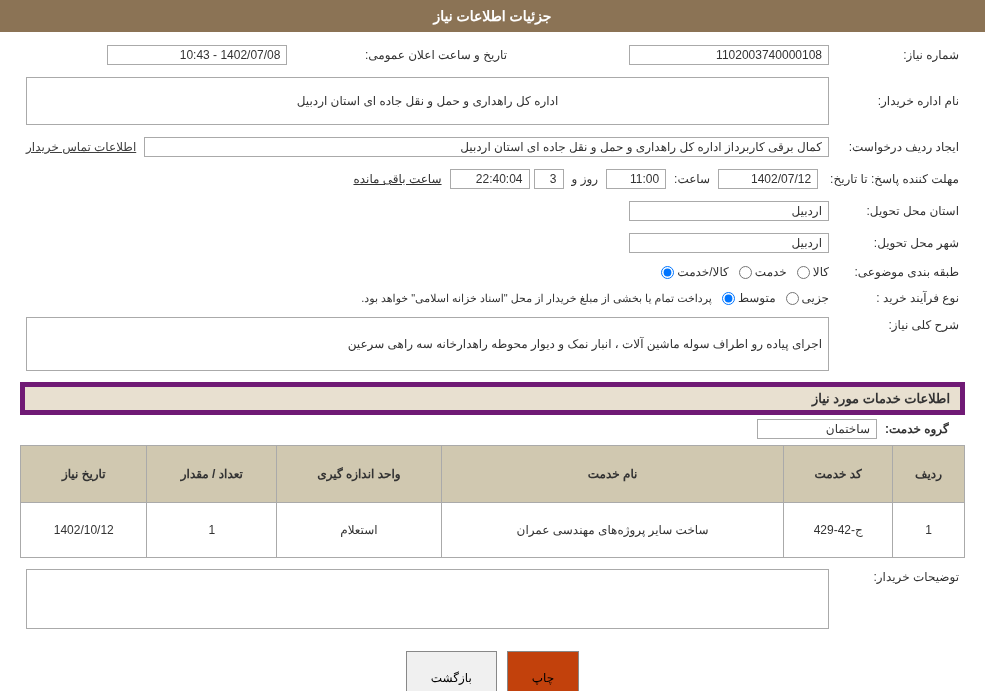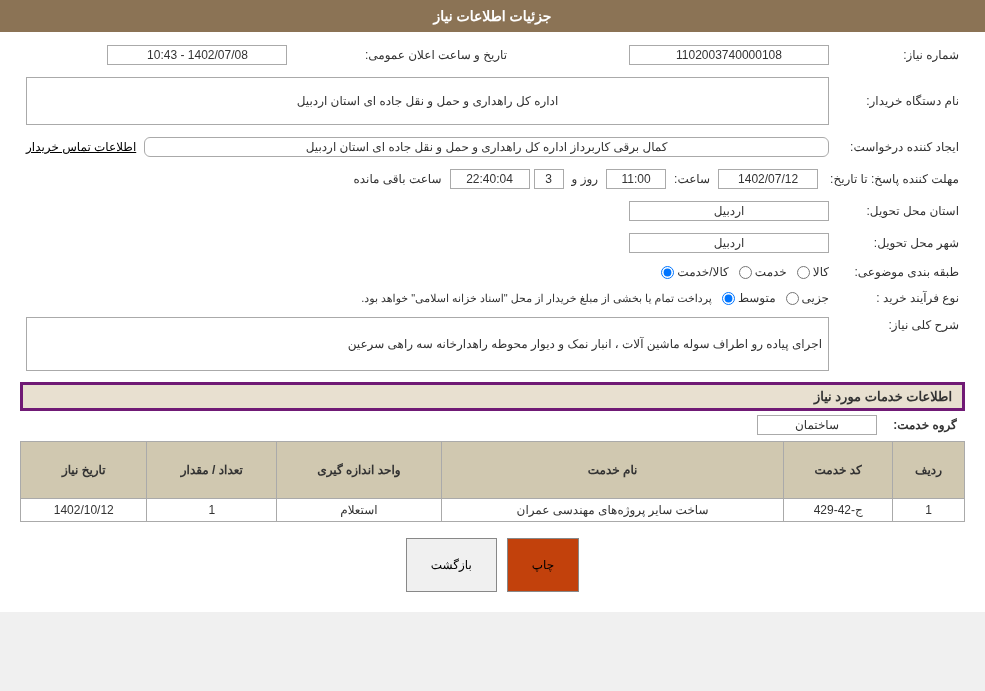--- a/index.html
+++ b/index.html
@@ -41,60 +41,60 @@
       color: #333;
       font-weight: normal;
       width: 130px;
     }
     .value-box {
       border: 1px solid #aaa;
       background: #fff;
       padding: 2px 6px;
       min-height: 20px;
       display: inline-block;
-      text-align: center;
+      text-align: right;
     }
     .value-box-full {
       border: 1px solid #aaa;
       background: #fff;
       padding: 16px 6px;
       min-height: 20px;
       width: 100%;
       display: block;
       text-align: center;
     }
     .blue-link {
-      color: #000000;
+      color: #404040;
       text-decoration: underline;
       cursor: pointer;
     }
     .section-header {
       background: #e8e0d0;
-      border: 3px solid #701a75;
+      border: 5px solid #701a75;
       padding: 4px 10px;
       font-weight: bold;
       font-size: 13px;
       margin: 8px 0 4px 0;
       text-align: right;
     }
     .services-table {
       width: 100%;
       border-collapse: collapse;
       margin-top: 4px;
     }
     .services-table th {
       background: #d0c8b0;
       border: 1px solid #aaa;
       padding: 21px 8px;
       text-align: center;
       font-weight: bold;
     }
     .services-table td {
       border: 1px solid #aaa;
-      padding: 4px 8px;
+      padding: 20px 8px;
       text-align: center;
     }
     .services-table tr:nth-child(even) td {
       background: #f9f9f9;
     }
     .radio-group {
       display: flex;
       gap: 10px;
       align-items: center;
       direction: rtl;
@@ -155,21 +155,21 @@
       display: flex;
       align-items: center;
       margin-bottom: 4px;
       direction: rtl;
     }
     .group-label {
       white-space: nowrap;
       font-weight: bold;
       margin-left: 8px;
       width: 80px;
-      text-align: center;
+      text-align: left;
     }
   </style>
 </head>
 <body>
 
 <div class="page-wrapper">
 
   <div class="header-bar">
     <span>جزئیات اطلاعات نیاز</span>
   </div>
@@ -188,55 +188,55 @@
         <td>
           <span class="value-box" style="min-width:180px;">1402/07/08 - 10:43</span>
         </td>
       </tr>
     </tbody>
       </table>
 
     <table class="info-table">
       <tbody>
           <tr>
-        <td class="label-cell">نام دستگاه خریدار:</td>
+        <td class="label-cell">نام اداره خریدار:</td>
         <td>
           <span class="value-box-full">اداره کل راهداری و حمل و نقل جاده ای استان اردبیل</span>
         </td>
       </tr>
     </tbody>
       </table>
 
     <table class="info-table">
       <tbody>
           <tr>
-        <td class="label-cell">ایجاد کننده درخواست:</td>
+        <td class="label-cell">ایجاد ردیف درخواست:</td>
         <td>
           <div style="display:flex; align-items:center; gap:8px; direction:rtl;">
-            <span class="value-box" style="flex:1;border-radius:6px;">کمال برقی کاربرداز اداره کل راهداری و حمل و نقل جاده ای استان اردبیل</span>
+            <span class="value-box" style="flex:1;">کمال برقی کاربرداز اداره کل راهداری و حمل و نقل جاده ای استان اردبیل</span>
             <span class="blue-link">اطلاعات تماس خریدار</span>
           </div>
         </td>
       </tr>
     </tbody>
       </table>
 
     <table class="info-table">
       <tbody>
           <tr>
         <td class="label-cell">مهلت کننده پاسخ: تا تاریخ:</td>
         <td>
           <div class="time-date-row">
             <span class="value-box" style="min-width:100px;">1402/07/12</span>
             <span style="margin:0 4px;">ساعت:</span>
             <span class="value-box" style="min-width:60px;">11:00</span>
             <span style="margin:0 4px;">روز و</span>
             <span class="value-box" style="min-width:30px;">3</span>
             <span class="value-box" style="min-width:80px;">22:40:04</span>
-            <span style="margin:0 4px;">ساعت باقی مانده</span>
+            <span style="margin:0 4px;text-decoration:underline;">ساعت باقی مانده</span>
           </div>
         </td>
       </tr>
     </tbody>
       </table>
 
     <table class="info-table">
       <tbody>
           <tr>
         <td class="label-cell">استان محل تحویل:</td>
@@ -337,20 +337,30 @@
             <td>1</td>
             <td>ج-42-429</td>
             <td>ساخت سایر پروژه‌های مهندسی عمران</td>
             <td>استعلام</td>
             <td>1</td>
             <td>1402/10/12</td>
           </tr>
         </tbody>
     </table>
 
+    <table class="info-table" style="margin-top:8px;">
+      <tbody>
+          <tr>
+        <td class="label-cell" style="vertical-align:top; padding-top:4px;">توضیحات خریدار:</td>
+        <td>
+          <textarea class="description-box" style=""></textarea>
+        </td>
+      </tr>
+    </tbody>
+      </table>
 
     <div class="button-row">
       <button class="btn btn-back">بازگشت</button>
       <button class="btn btn-print">چاپ</button>
     </div>
 
   </div>
 </div>
 
 </body></html>

